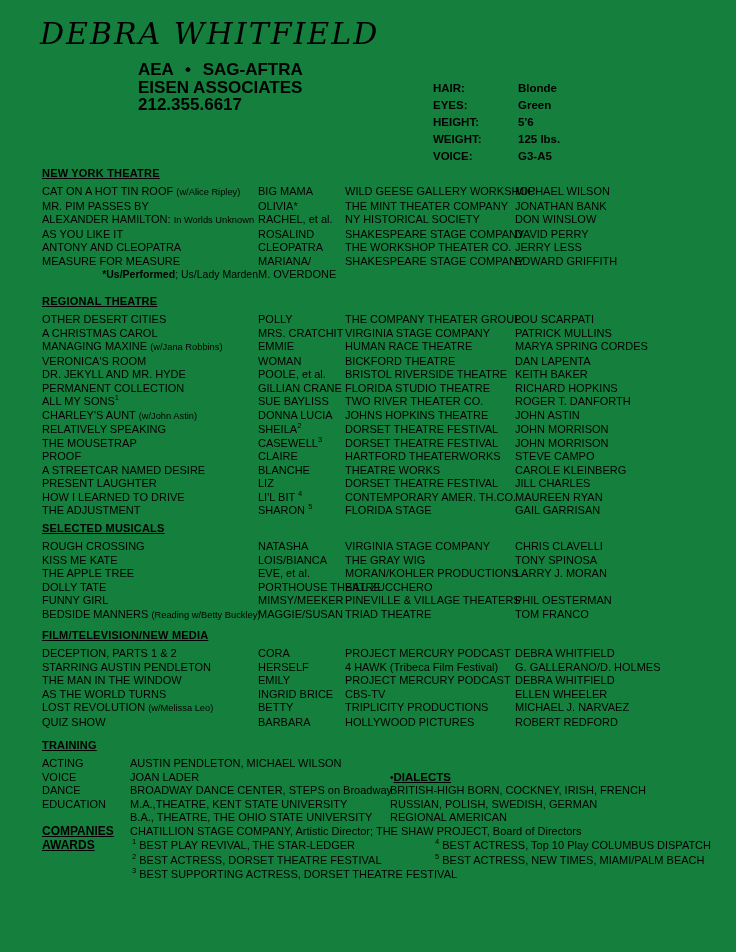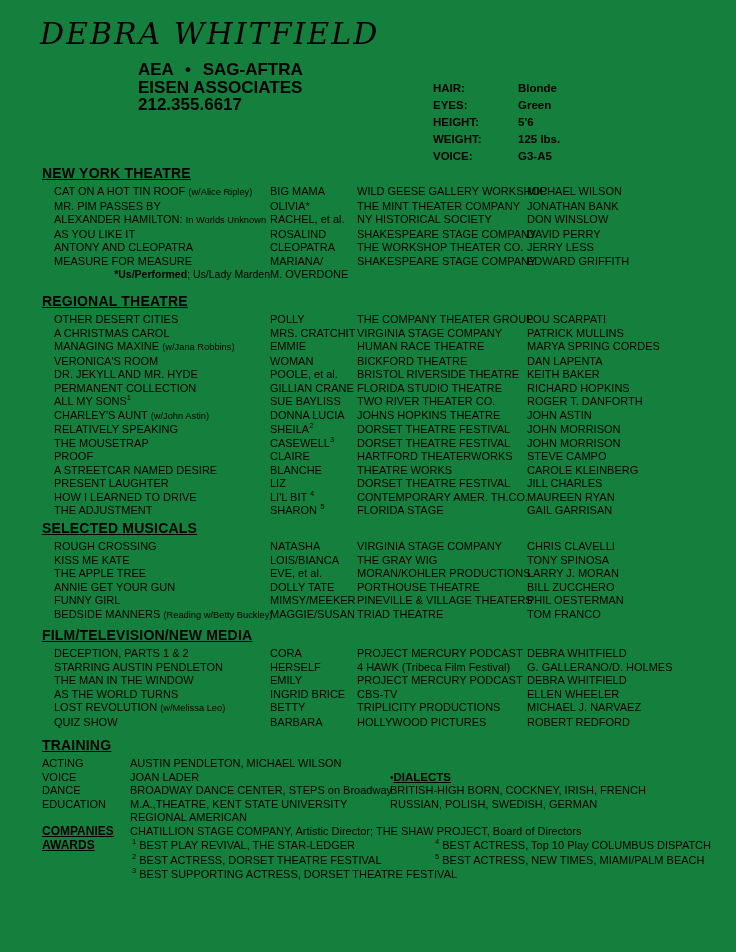--- a/index.html
+++ b/index.html
@@ -5,23 +5,23 @@
   html,body{margin:0;padding:0;background:#ffffff;}
   .page{position:relative;width:736px;height:952px;background:#15803d;color:#000;
         font-family:"Liberation Sans",sans-serif;overflow:hidden;}
   .title{position:absolute;left:40px;top:16px;font-family:"DejaVu Serif",serif;
          font-style:italic;font-size:30px;letter-spacing:2px;white-space:nowrap;}
   .contact{position:absolute;left:138px;top:61px;font-size:17px;font-weight:bold;line-height:17.7px;}
   .unions{word-spacing:7px;}
   .stats{position:absolute;left:433px;top:80px;font-size:11.5px;font-weight:bold;line-height:17px;}
   .stat{display:grid;grid-template-columns:85px auto;}
   .section{position:absolute;left:42px;width:690px;}
-  .sec-head{font-size:14px;font-weight:bold;text-decoration:underline;line-height:14px;letter-spacing:.2px;}
+  .sec-head{font-size:11px;font-weight:bold;text-decoration:underline;line-height:14px;letter-spacing:.2px;}
   .head-row{display:grid;grid-template-columns:473px auto;}
-  .rows{margin-top:5px;margin-left:12px;}
+  .rows{margin-top:5px;}
   .trow{display:grid;grid-template-columns:216px 87px 170px auto;font-size:11px;line-height:13.5px;white-space:nowrap;}
   .note{font-size:9.3px;}
   .sup{font-size:7.5px;vertical-align:super;line-height:0;}
   .fnote{font-size:10.5px;text-align:right;}
   .fnote .b{font-weight:bold;}
   .t-rows{margin-top:5px;}
   .t-row{display:grid;grid-template-columns:88px 260px auto;font-size:11px;line-height:13.5px;white-space:nowrap;}
   .dial-bullet{font-size:10px;}
   .dial-head{font-weight:bold;text-decoration:underline;font-size:11.5px;}
   .lbl-bold{font-size:12px;font-weight:bold;text-decoration:underline;}
@@ -226,21 +226,20 @@
         <span>THE GRAY WIG</span>
         <span>TONY SPINOSA</span>
       </div>
       <div class="trow">
         <span><span>THE APPLE TREE</span></span>
         <span>EVE, et al.</span>
         <span>MORAN/KOHLER PRODUCTIONS</span>
         <span>LARRY J. MORAN</span>
       </div>
       <div class="trow">
-        <span><span>ANNIE GET YOUR GUN</span></span>
         <span>DOLLY TATE</span>
         <span>PORTHOUSE THEATRE</span>
         <span>BILL ZUCCHERO</span>
       </div>
       <div class="trow">
         <span><span>FUNNY GIRL</span></span>
         <span>MIMSY/MEEKER</span>
         <span>PINEVILLE &amp; VILLAGE THEATERS</span>
         <span>PHIL OESTERMAN</span>
       </div>
@@ -313,20 +312,21 @@
         <span>BROADWAY DANCE CENTER, STEPS on Broadway</span>
         <span>BRITISH-HIGH BORN, COCKNEY, IRISH, FRENCH</span>
       </div>
       <div class="t-row">
         <span>EDUCATION</span>
         <span>M.A.,THEATRE, KENT STATE UNIVERSITY</span>
         <span>RUSSIAN, POLISH, SWEDISH, GERMAN</span>
       </div>
       <div class="t-row">
         <span></span>
+        <span>B.A., THEATRE, THE OHIO STATE UNIVERSITY</span>
         <span>REGIONAL AMERICAN</span>
       </div>
       <div class="comp-row">
         <span class="lbl-bold">COMPANIES</span>
         <span>CHATILLION STAGE COMPANY, Artistic Director; THE SHAW PROJECT, Board of Directors</span>
       </div>
       <div class="agrid">
         <span class="lbl-bold" style="grid-area:1/1">AWARDS</span>
         <span class="aw" style="grid-area:1/2"><sup class="sup">1</sup> <span>BEST PLAY REVIVAL, THE STAR-LEDGER</span></span>
         <span class="aw" style="grid-area:1/3"><sup class="sup">4</sup> <span>BEST ACTRESS, Top 10 Play COLUMBUS DISPATCH</span></span>

